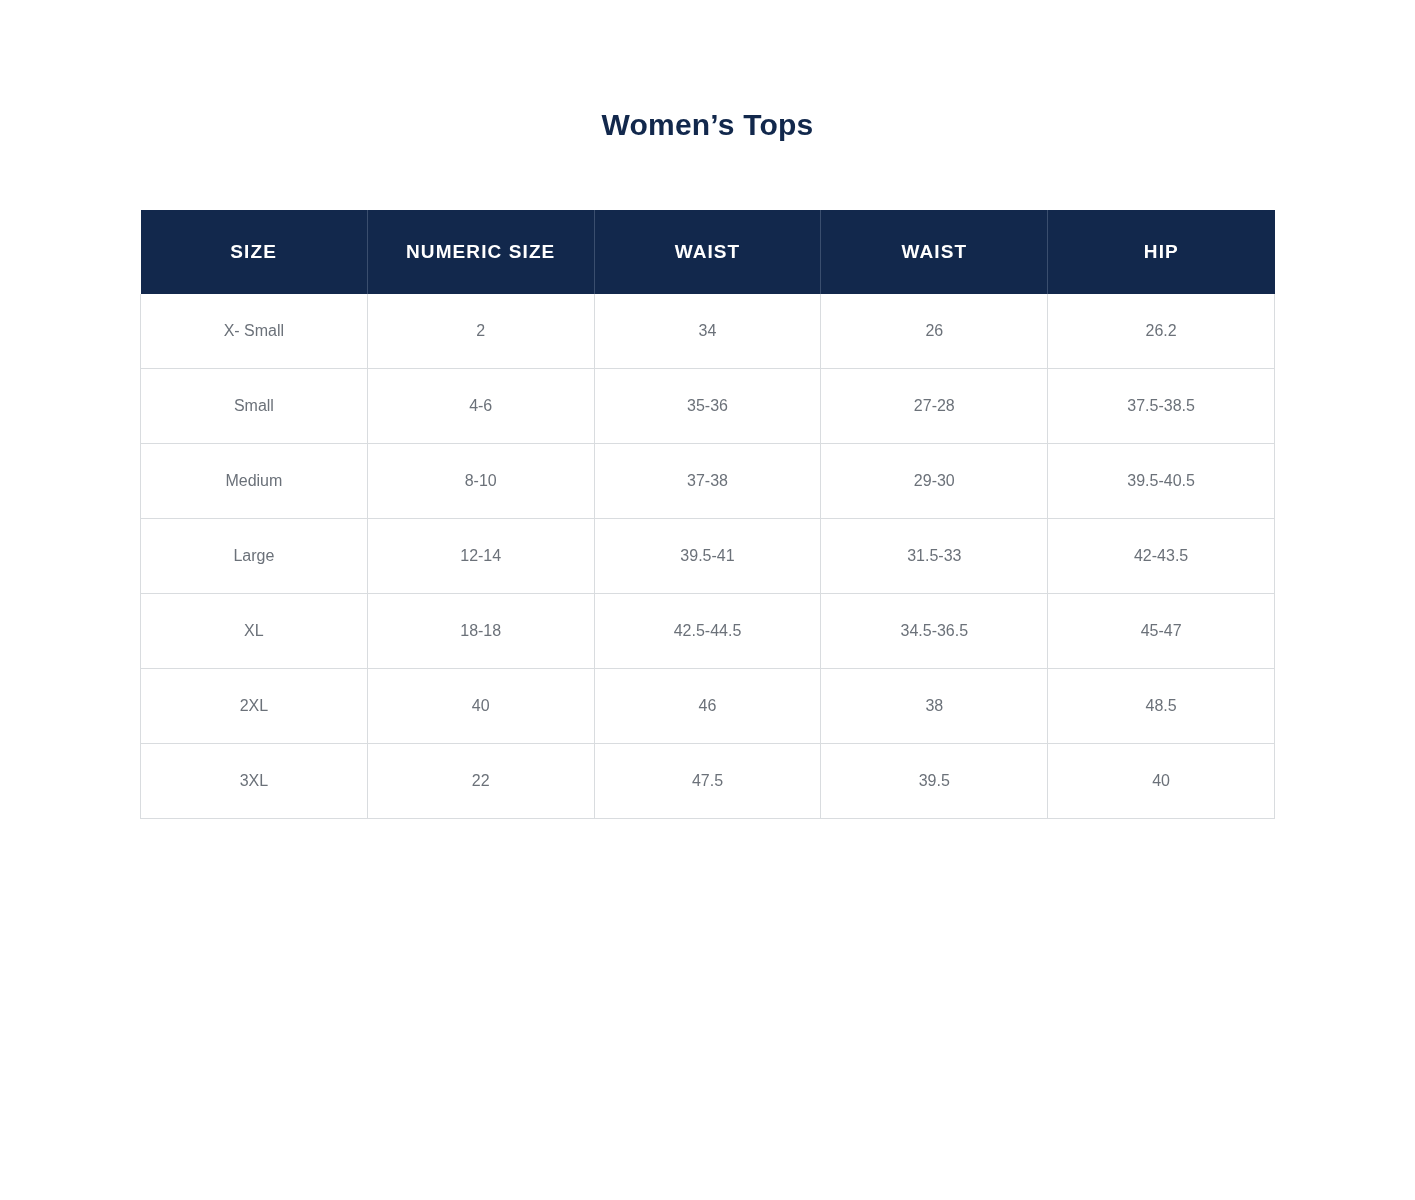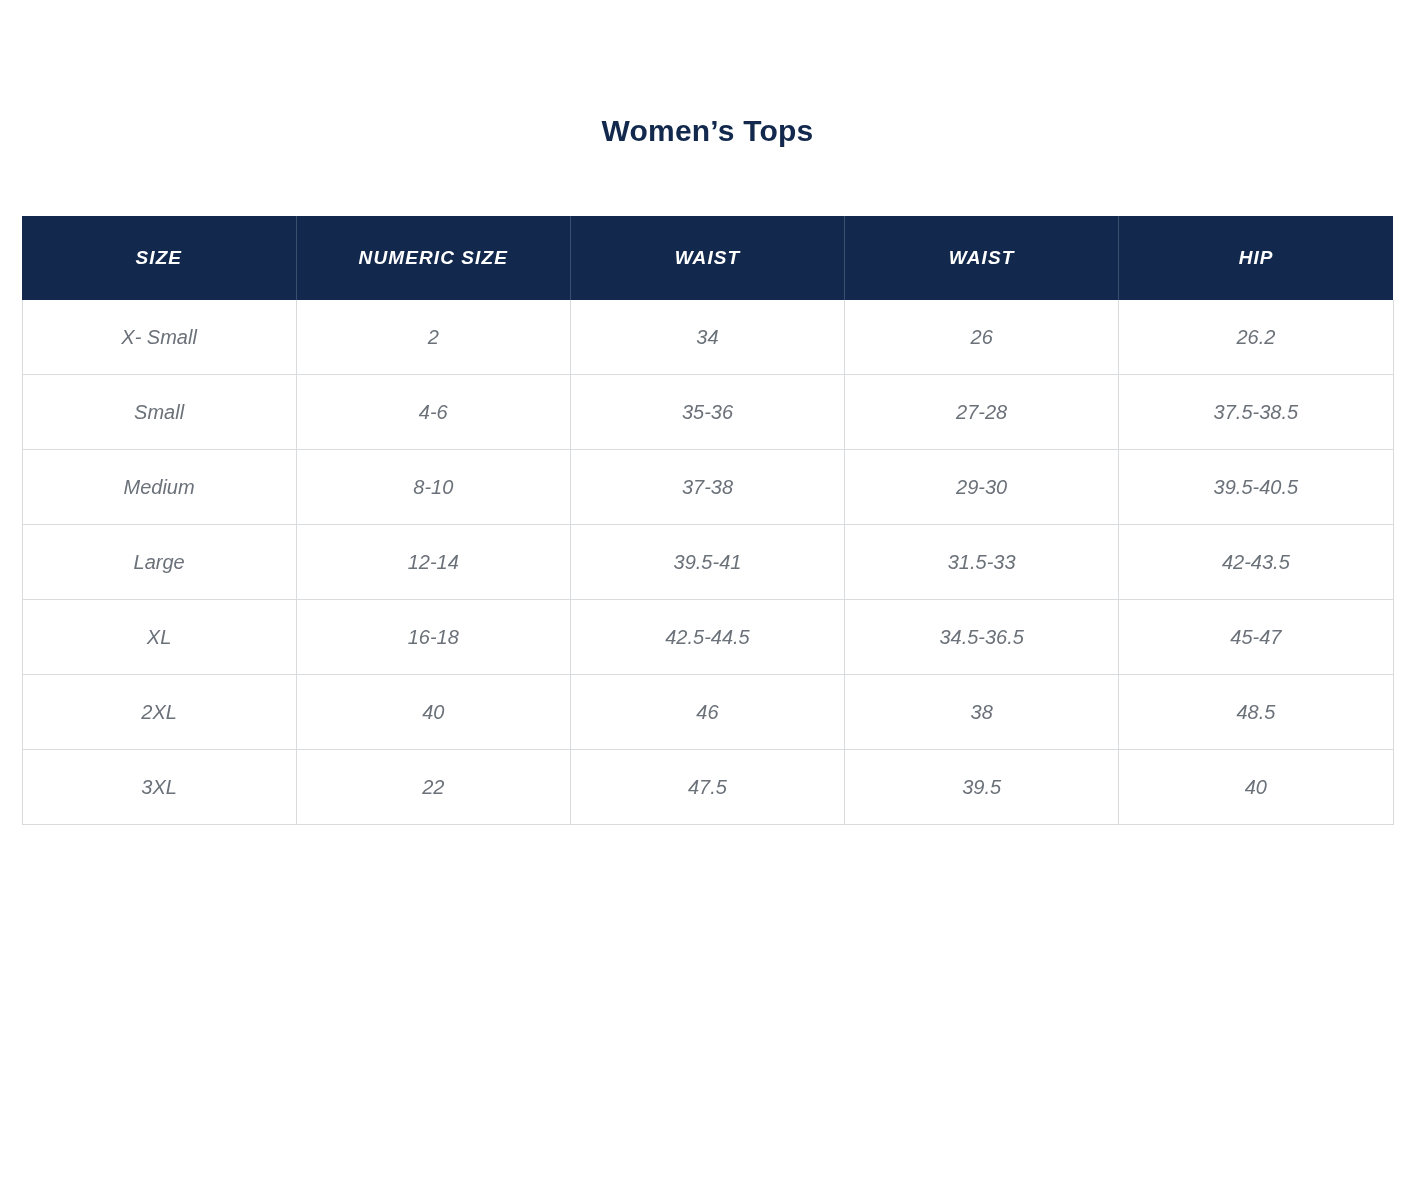--- a/index.html
+++ b/index.html
@@ -20,27 +20,26 @@
     height: 1200px;
     box-sizing: border-box;
   }
   .title {
     text-align: center;
     font-size: 30px;
     font-weight: bold;
     color: #12284c;
     letter-spacing: 0.2px;
     padding-top: 108px;
-    margin: 6px;
+    margin: 0;
   }
   .table-wrap {
     margin: 12px auto;
     margin-top: 68px;
-    width: 1372px;
-    font-style: italic;
+    width: 1135px;
   }
   table.size-chart {
     width: 100%;
     border-collapse: collapse;
     table-layout: fixed;
   }
   table.size-chart thead th {
     background: #12284c;
     color: #ffffff;
     font-size: 19px;
@@ -51,21 +50,21 @@
     text-align: center;
     border-right: 1px solid #3a4e6e;
   }
   table.size-chart thead th:last-child {
     border-right: none;
   }
   table.size-chart tbody td {
     height: 72px;
     text-align: center;
     vertical-align: middle;
-    font-size: 20px;
+    font-size: 16px;
     color: #6b7179;
     border-bottom: 1px solid #d9dcdf;
     border-left: 1px solid #d9dcdf;
     font-weight: 400;
   }
   table.size-chart tbody td:first-child {
     border-left: 1px solid #d9dcdf;
   }
   table.size-chart tbody td:last-child {
     border-right: 1px solid #d9dcdf;
@@ -129,21 +128,21 @@
         </tr>
         <tr>
           <td>Large</td>
           <td>12-14</td>
           <td>39.5-41</td>
           <td>31.5-33</td>
           <td>42-43.5</td>
         </tr>
         <tr>
           <td>XL</td>
-          <td>16-18</td>
+          <td>18-18</td>
           <td>42.5-44.5</td>
           <td>34.5-36.5</td>
           <td>45-47</td>
         </tr>
         <tr>
           <td>2XL</td>
           <td>40</td>
           <td>46</td>
           <td>38</td>
           <td>48.5</td>

